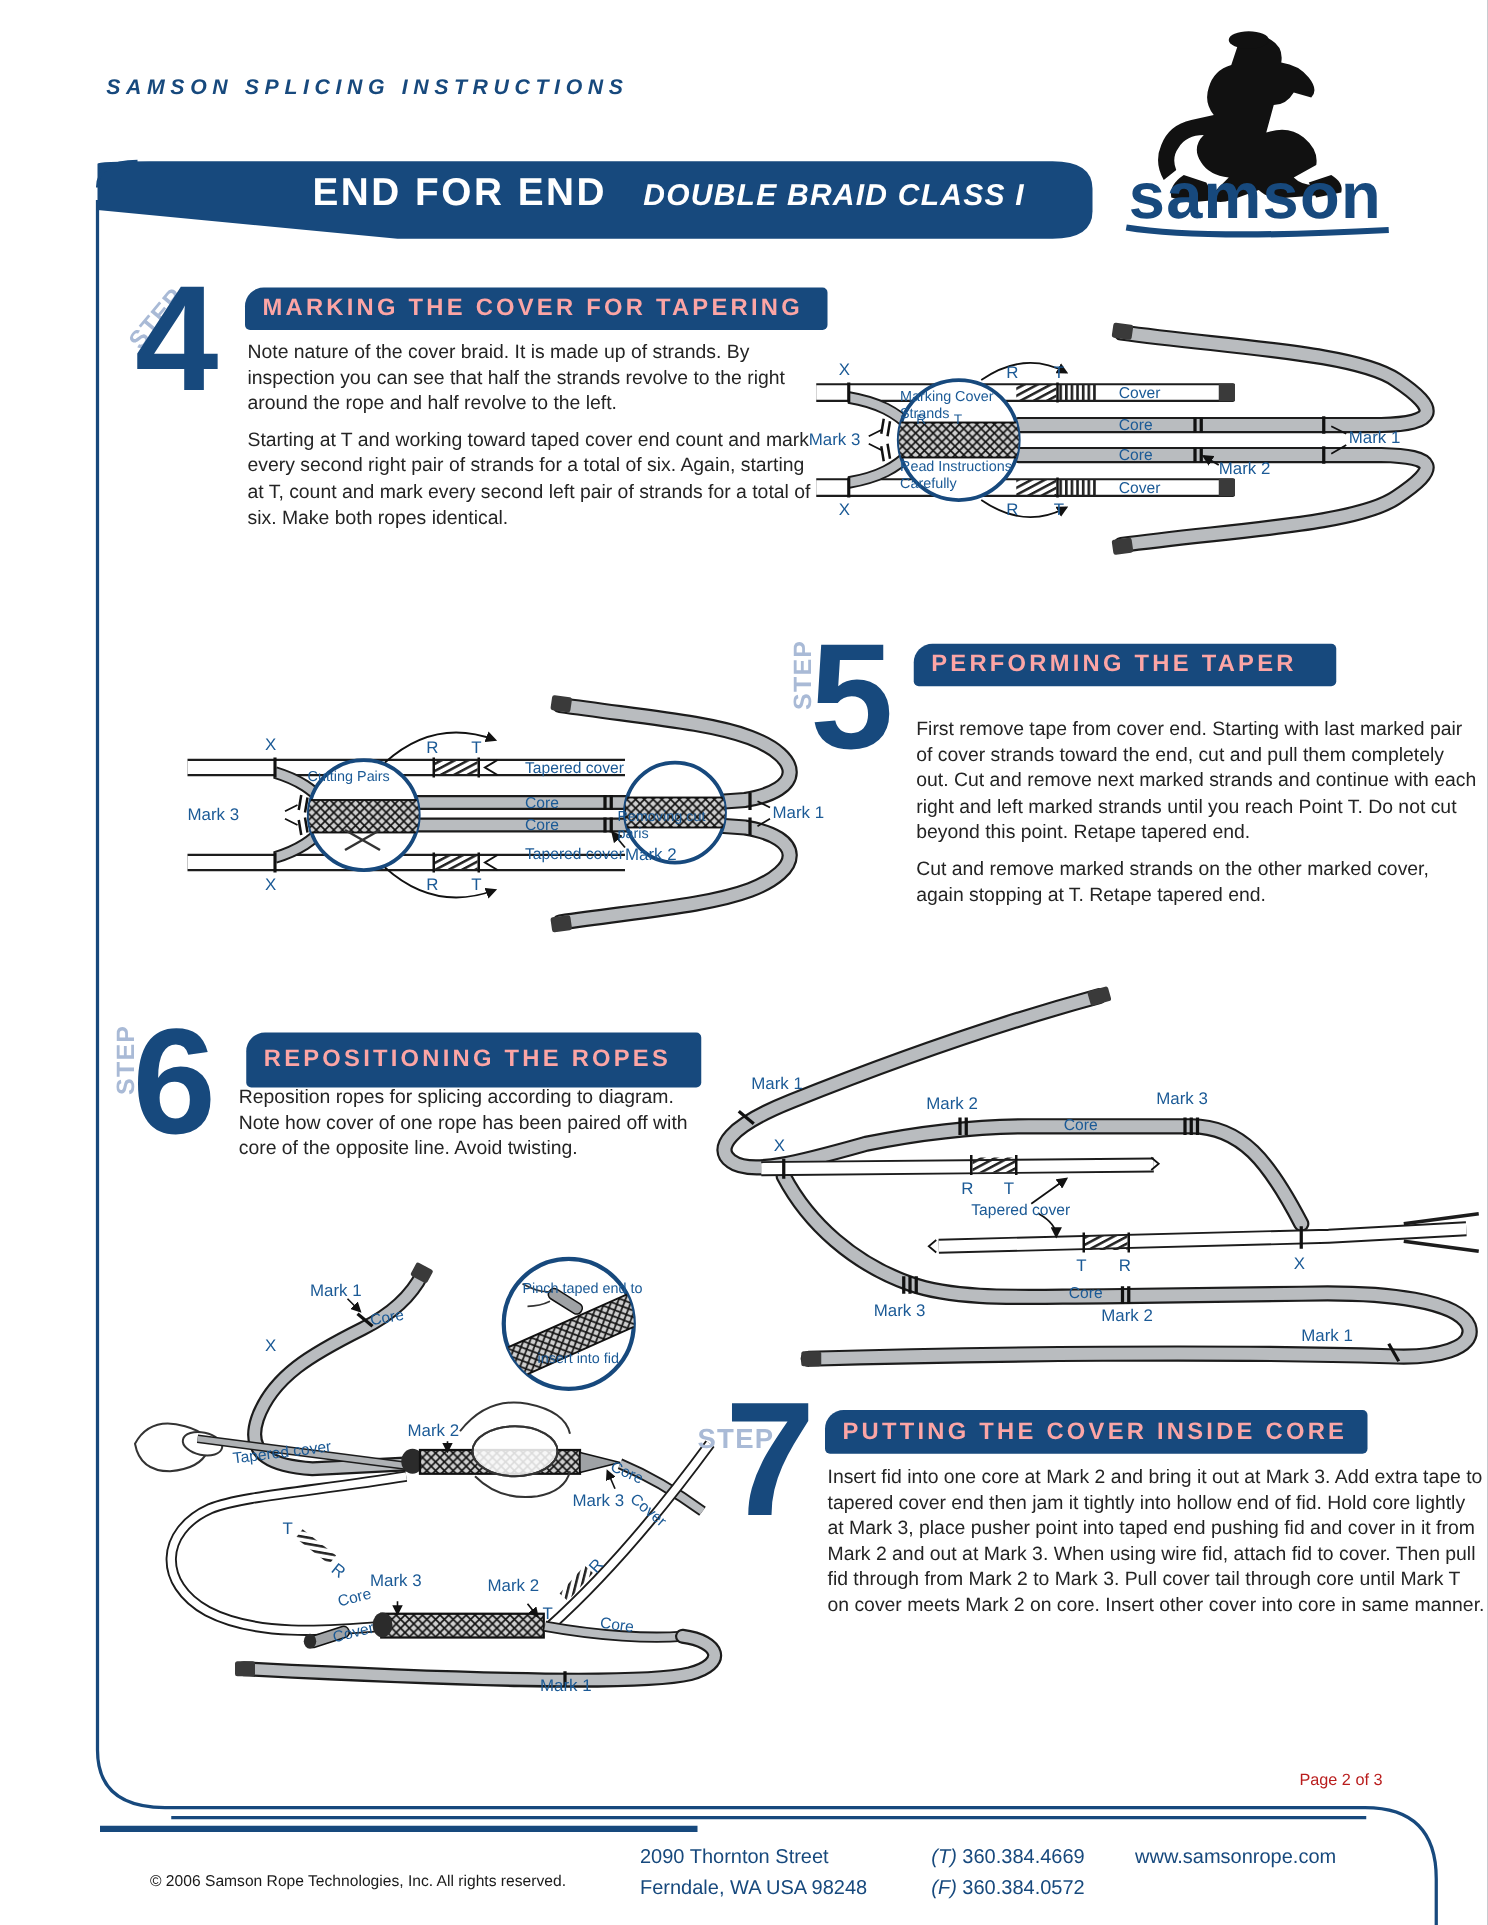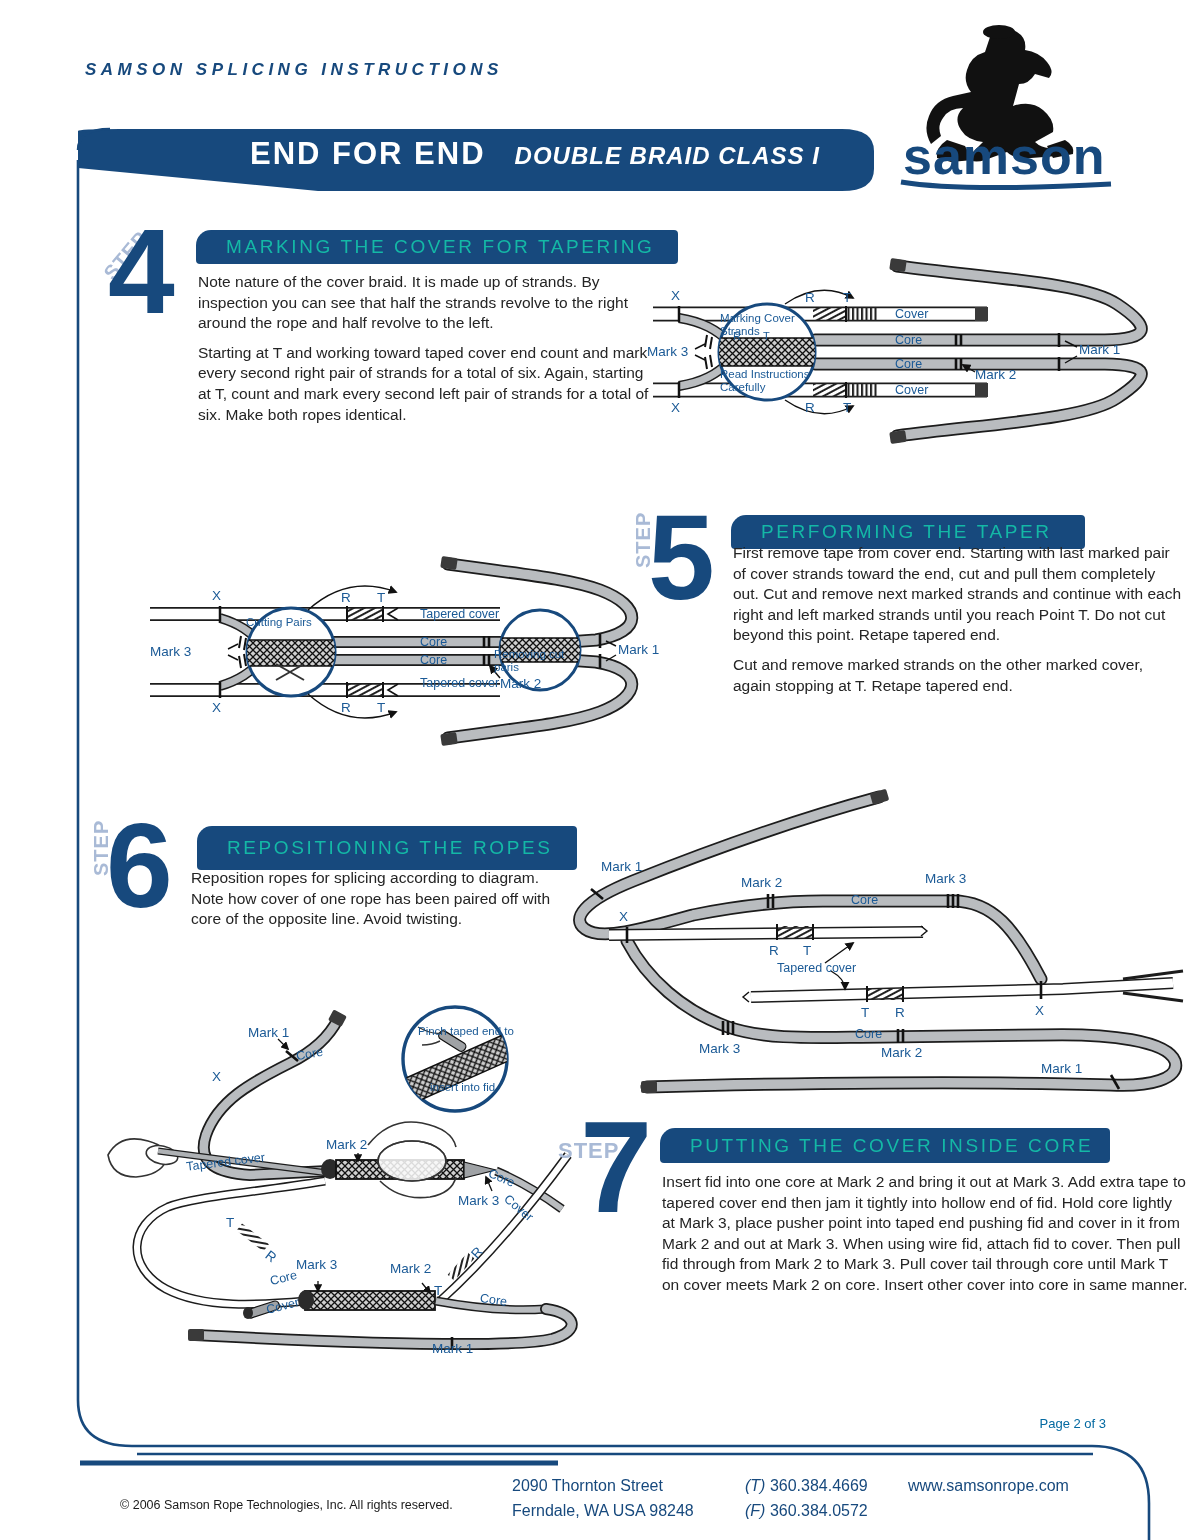--- a/index.html
+++ b/index.html
@@ -10,36 +10,36 @@
   .brand{left:85px;top:60px;font-size:17px;font-weight:bold;font-style:italic;
          letter-spacing:4.5px;color:#17497D;}
   .banner-text{left:250px;top:136px;display:flex;align-items:baseline;gap:29px;color:#fff;}
   .banner-main{font-size:31px;font-weight:bold;letter-spacing:2px;}
   .banner-sub{font-size:24px;font-weight:bold;font-style:italic;letter-spacing:1px;}
   
   .stepnum{color:#17497D;font-weight:bold;line-height:0.82;}
   .stepword{color:#A9BAD6;font-weight:bold;font-size:20px;letter-spacing:1px;}
   .rot-50{transform:rotate(-50deg);}
   .rot-90{transform:rotate(-90deg);transform-origin:left top;}
-  .hbar{background:#17497D;color:#14b8a6;font-weight:normal;font-size:19px;letter-spacing:2.6px;
-        border-radius:15px 4px 4px 4px;display:flex;align-items:center;padding-left:30px;}
+  .hbar{background:#17497D;color:#fca5a5;font-weight:bold;font-size:19px;letter-spacing:2.6px;
+        border-radius:15px 4px 4px 4px;display:flex;align-items:center;padding-left:14px;}
   .body-txt{font-size:15.5px;line-height:1.33;color:#242424;}
   .body-txt p{margin:0 0 9px 0;}
   
   .dl{position:absolute;color:#1B5A96;font-size:12.5px;white-space:nowrap;}
   .dlb{font-size:13.5px;}
   .dlc{width:96px;white-space:normal;line-height:1.12;font-size:11.5px;}
   .diagram{position:absolute;}
   .diagram svg{position:absolute;left:0;top:0;}
   
   .f-blue{color:#17497D;}
   .f-addr{font-size:16px;line-height:1.55;}
   .f-it{font-style:italic;}
   .copyright{font-size:12.5px;color:#1a1a1a;}
-  .pageno{font-size:13px;color:#0369a1;}
+  .pageno{font-size:13px;color:#b91c1c;}
 </style>
 </head>
 <body>
 
 <div class="page">
 
   <svg class="abs" style="left:0;top:0" width="1190" height="1540" viewBox="0 0 1190 1540">
     <path d="M 318 191 L 78 168 L 78 131 Q 78 129 120 129 L 842 129 Q 874 129 874 151 L 874 169 Q 874 191 842 191 Z" fill="#17497D"></path>
     <path d="M 78 150 Q 78 129 110 129" fill="none" stroke="#17497D" stroke-width="2.5"></path>
     <path d="M 78 160 L 78 1400 Q 78 1446 132 1446 L 1092 1446 Q 1149 1446 1149 1503 L 1149 1540" fill="none" stroke="#17497D" stroke-width="2.6"></path>
@@ -163,21 +163,21 @@
     <div class="dl dlb" style="left:330px;top:115px">Mark 2</div>
     <div class="dl dlc" style="left:75px;top:60px">Marking Cover Strands</div>
     <div class="dl dlc" style="left:75px;top:116px">Read Instructions Carefully</div>
     <div class="dl" style="left:88px;top:78px;font-size:11px">R</div>
     <div class="dl" style="left:118px;top:78px;font-size:11px">T</div>
   </div>
 
   <div class="abs stepword rot-90" style="left:632px;top:568px">STEP</div>
   <div class="abs stepnum" style="left:648px;top:508px;font-size:120px">5</div>
   <div class="abs hbar" style="left:731px;top:515px;width:324px;height:34px">PERFORMING THE TAPER</div>
-  <div class="abs body-txt" style="left:733px;top:543px;width:450px">
+  <div class="abs body-txt" style="left:733px;top:574px;width:450px">
     <p>First remove tape from cover end. Starting with last marked pair of cover strands toward the end, cut and pull them completely out. Cut and remove next marked strands and continue with each right and left marked strands until you reach Point T. Do not cut beyond this point. Retape tapered end.</p>
     <p>Cut and remove marked strands on the other marked cover, again stopping at T. Retape tapered end.</p>
   </div>
 
   <div class="diagram" style="left:148px;top:552px;width:512px;height:198px">
     <svg width="512" height="198" viewBox="0 0 512 198">
       <defs>
           <clipPath id="circB1">
             <circle cx="143" cy="100" r="44"></circle>
           </clipPath>

